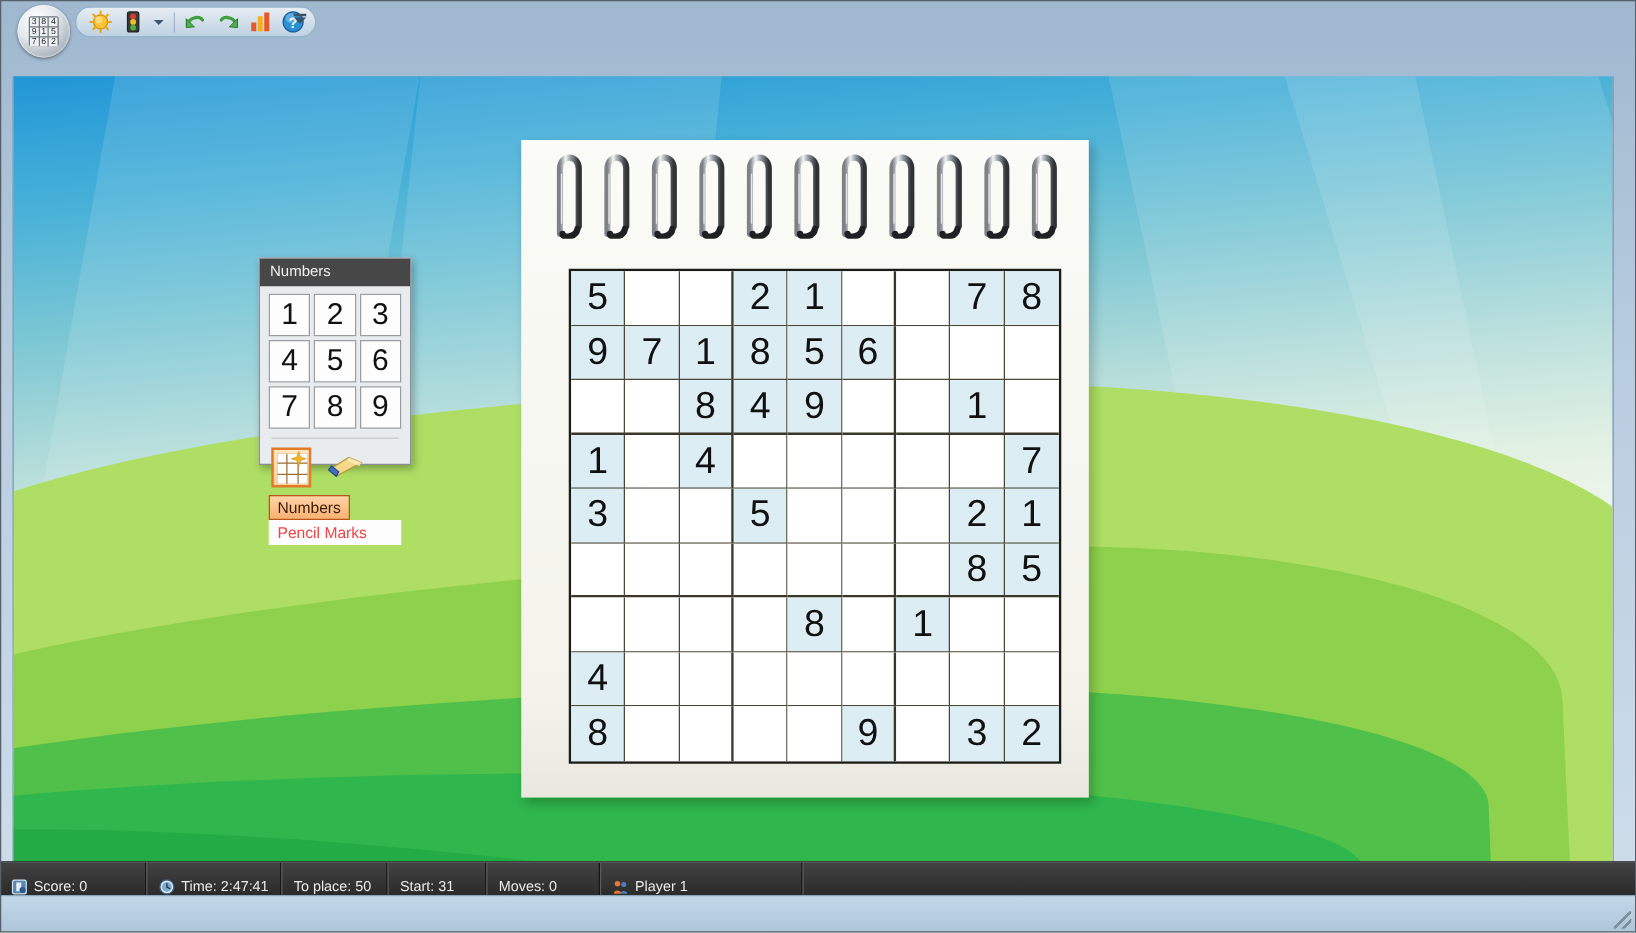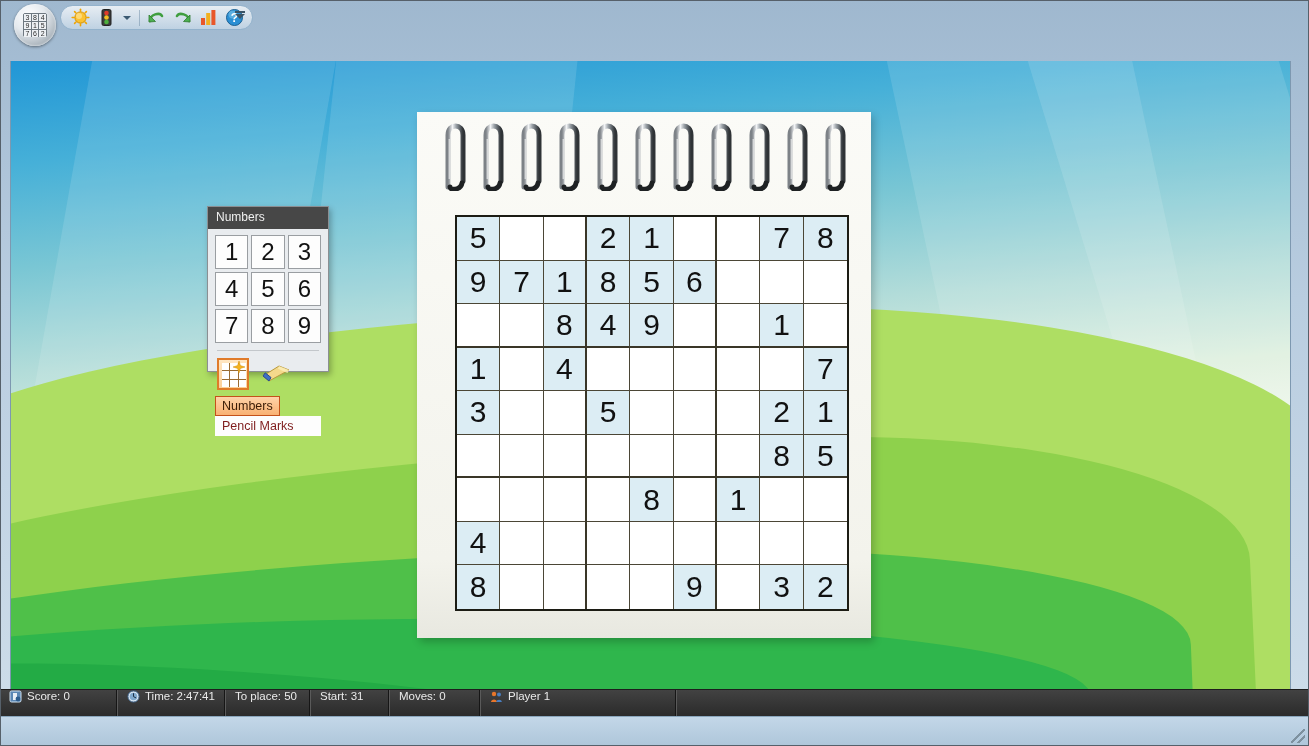--- a/index.html
+++ b/index.html
@@ -234,37 +234,37 @@
   }
   #np-pencil-btn .g {
     position:absolute; left:3px; top:3px; width:24px; height:24px;
     display:grid; grid-template-columns:repeat(3,1fr); grid-template-rows:repeat(3,1fr);
     gap:1px; background:#9a6c33;
   }
   #np-pencil-btn .g i { background:#fff; display:block; }
   #np-eraser { width:34px; height:24px; position:relative; cursor:pointer; }
   #np-modes { margin-top:5px; }
   .np-mode {
-    font-size:12.5px; padding:2px 6px; color:#7f1d1d; cursor:pointer;
+    font-size:12.5px; padding:2px 6px; color:#ef4444; cursor:pointer;
   }
   .np-mode.selected {
     background:linear-gradient(180deg,#ffd3a8,#f9b173);
     border:1px solid #c4511a; color:#3a1c06; display:inline-block;
   }
   .np-mode.plain { background:#fdfdfd; border:1px solid transparent; }
 
   
   #statusbar {
     position:absolute; left:0; top:689px; width:1309px; height:27px;
     background: linear-gradient(180deg,#424242 0%,#353535 55%,#2b2b2b 100%);
     display:flex; align-items:stretch;
     border-top:1px solid #1d1d1d;
   }
   .sb-cell {
-    display:flex; align-items:flex-start; gap:5px;
+    display:flex; align-items:flex-end; gap:5px;
     color:#eaeaea; font-size:11.5px;
     padding:0 9px;
     border-right:1px solid #5a5a5a;
     box-shadow: inset -1px 0 0 #161616;
   }
   .sb-cell.flex { flex:1; border-right:none; box-shadow:none; }
   .sb-icon { width:13px; height:13px; position:relative; flex:none; }
 
   
   #bottom-chrome {
@@ -699,21 +699,21 @@
     </div>
 
     <div class="sb-cell" style="width:79px">
       <span>Start: 31</span>
     </div>
 
     <div class="sb-cell" style="width:91px">
       <span>Moves: 0</span>
     </div>
 
-    <div class="sb-cell" style="width:196px">
+    <div class="sb-cell" style="width:162px">
       <span class="sb-icon">
         <svg viewBox="0 0 13 13" width="13" height="13">
           <circle cx="4" cy="4" r="2.2" fill="#e8762b"></circle>
           <path d="M1 12 C1 8.5, 7 8.5, 7 12 Z" fill="#e8762b"></path>
           <circle cx="9" cy="4.6" r="2" fill="#4a7fc1"></circle>
           <path d="M6.3 12 C6.3 9, 11.8 9, 11.8 12 Z" fill="#4a7fc1"></path>
         </svg>
       </span>
       <span>Player 1</span>
     </div>

